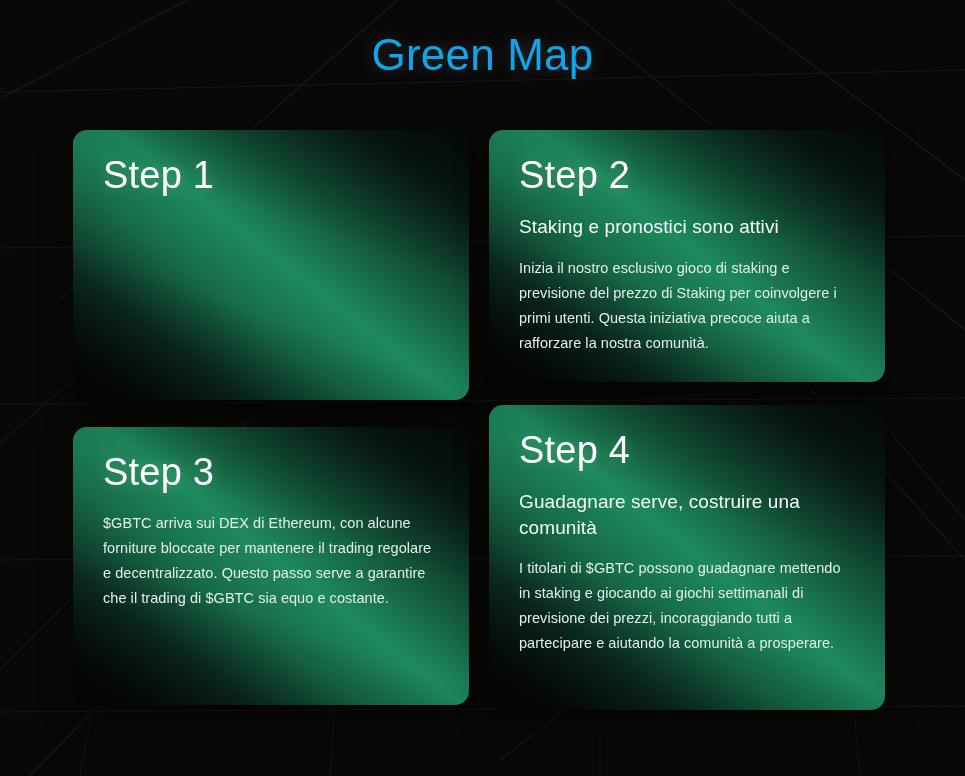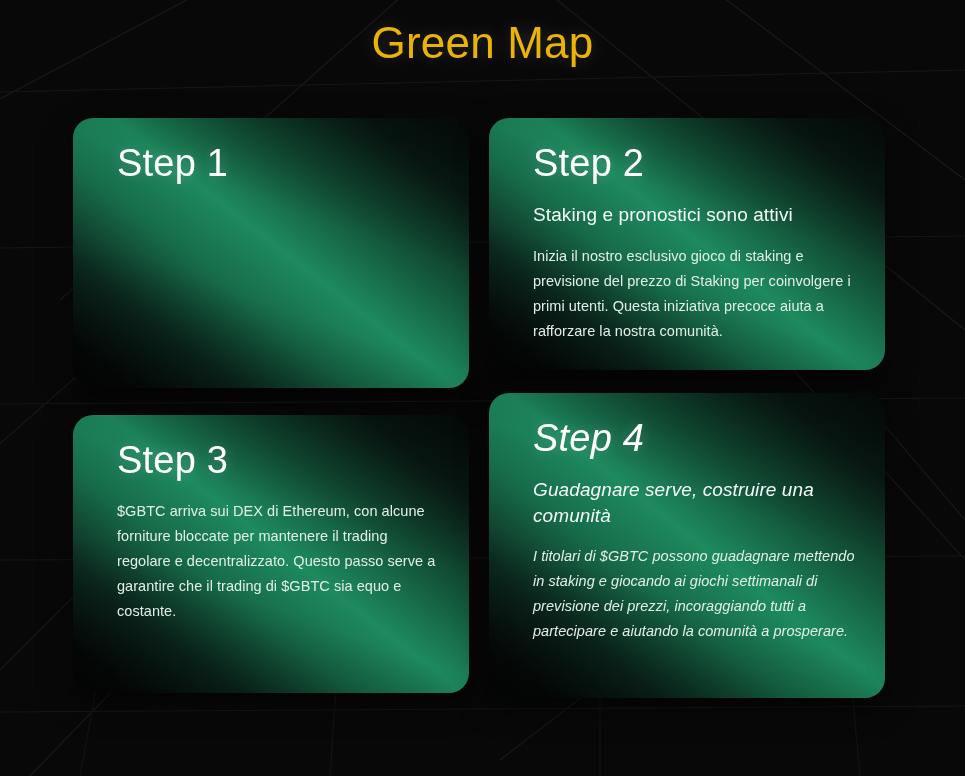--- a/index.html
+++ b/index.html
@@ -35,48 +35,48 @@
   #page {
     position: relative;
     z-index: 2;
     width: 965px;
     height: 776px;
     box-sizing: border-box;
   }
 
   #page-title {
     text-align: center;
-    color: #eab308;
+    color: #0ea5e9;
     font-size: 44px;
     font-weight: 400;
     letter-spacing: 0.2px;
-    margin: 0;
+    margin: 12px;
     padding-top: 17px;
     line-height: 1.2;
     text-shadow: 0 0 18px rgba(255,255,255,0.18);
   }
 
   
   #steps-grid {
     position: absolute;
     left: 73px;
     top: 118px;
     width: 812px;
     display: grid;
     grid-template-columns: 396px 396px;
     column-gap: 20px;
     row-gap: 0px;
     align-items: start;
   }
 
   .step-card {
     position: relative;
-    border-radius: 20px;
+    border-radius: 14px;
     box-sizing: border-box;
-    padding: 26px 30px 26px 44px;
+    padding: 26px 30px 26px 30px;
     overflow: hidden;
     background:
       linear-gradient(218deg,
         #06100c 0%,
         #0a1d16 14%,
         #13553a 32%,
         #1e8a5e 48%,
         #176b49 62%,
         #0c2b20 78%,
         #060b09 92%,
@@ -90,21 +90,21 @@
     border-radius: 14px;
     background: linear-gradient(200deg, rgba(0,0,0,0.45) 0%, rgba(0,0,0,0) 38%, rgba(0,0,0,0) 62%, rgba(0,0,0,0.50) 100%);
     pointer-events: none;
   }
   .step-card > * { position: relative; z-index: 1; }
 
   
   .card-1 { grid-column: 1; grid-row: 1; min-height: 270px; margin-bottom: 27px; }
   .card-2 { grid-column: 2; grid-row: 1; min-height: 250px; }
   .card-3 { grid-column: 1; grid-row: 2; min-height: 278px; }
-  .card-4 { grid-column: 2; grid-row: 2; min-height: 305px; margin-top: -22px; font-style: italic; }
+  .card-4 { grid-column: 2; grid-row: 2; min-height: 305px; margin-top: -22px; }
 
   .step-label {
     color: #ffffff;
     font-size: 38px;
     font-weight: 400;
     line-height: 1.05;
     margin: 0 0 18px 0;
     letter-spacing: 0.2px;
     text-shadow: 0 0 14px rgba(255,255,255,0.18);
   }

